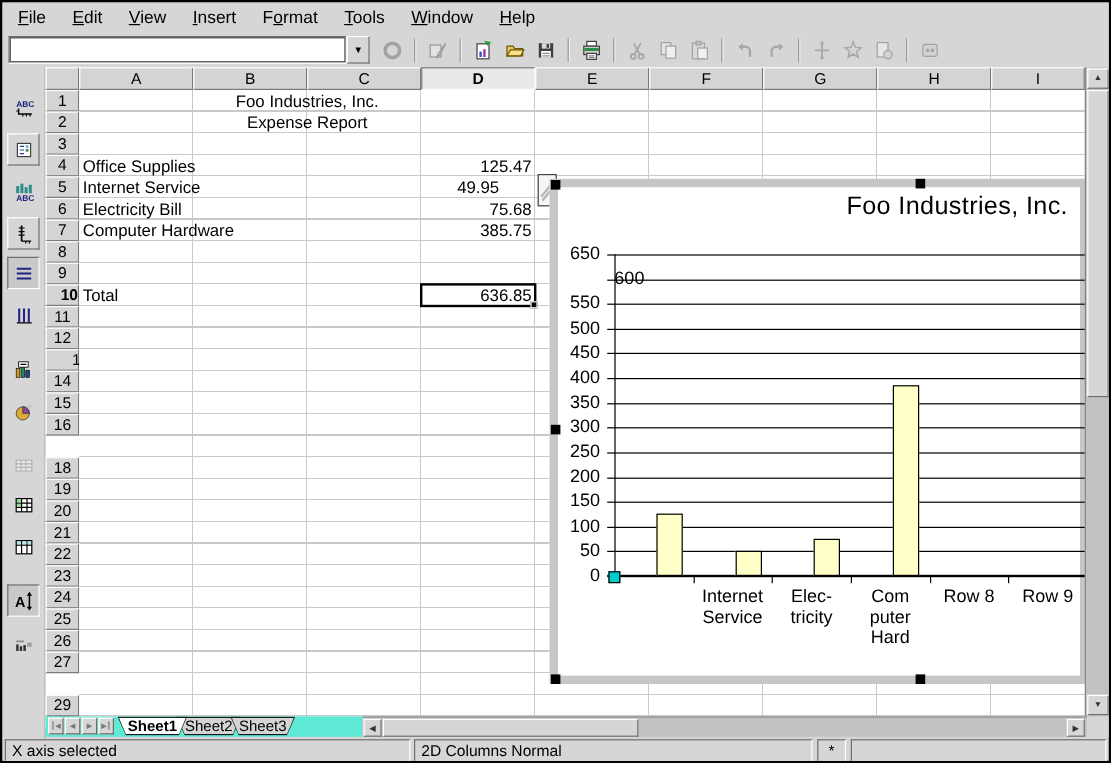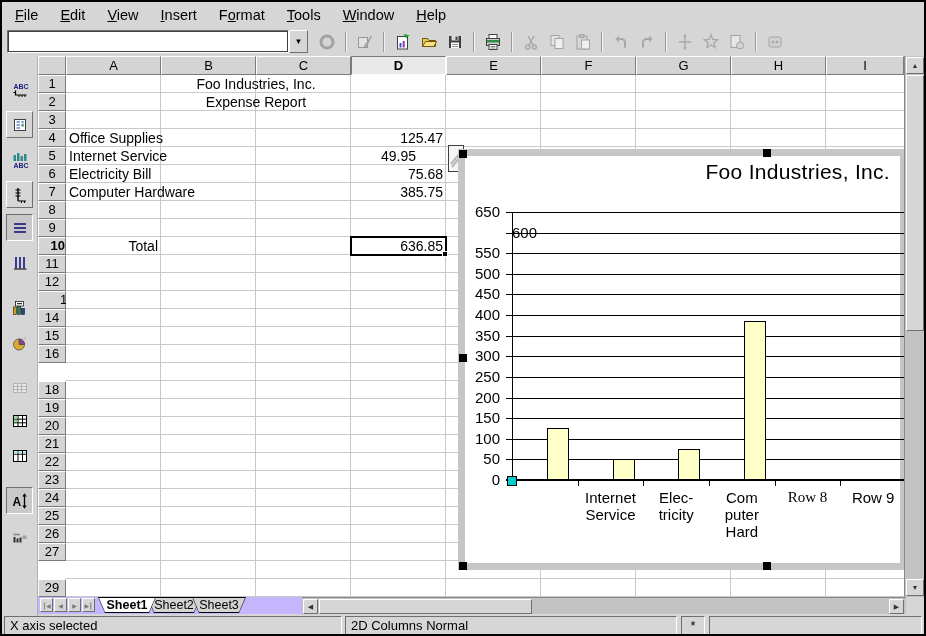--- a/index.html
+++ b/index.html
@@ -52,21 +52,21 @@
   .bar{position:absolute;border:1px solid #000;}
   .xlab{position:absolute;font-size:15px;line-height:17px;text-align:center;white-space:pre-line;}
   .handle{position:absolute;width:8px;height:8px;background:#000;z-index:7;}
   #axis-handle{position:absolute;width:10px;height:10px;border:1px solid #000;z-index:6;}
   #anchorbtn{position:absolute;left:446px;top:143px;width:16px;height:27px;background:#f6f6f6;border:1px solid #404040;z-index:4;}
   
   #vscroll{position:absolute;left:902px;top:54px;width:20px;height:541px;background:#c2c2c2;border-left:1px solid #888;z-index:8;}
   .sbtn{position:absolute;display:flex;align-items:center;justify-content:center;font-size:7px;color:#333;}
   #vthumb{position:absolute;left:1px;top:19px;width:18px;height:256px;}
   
-  #tabrow{position:absolute;left:36px;top:595px;width:264px;height:17px;background:#c4b5fd;}
+  #tabrow{position:absolute;left:36px;top:595px;width:264px;height:17px;background:#5eead4;}
   .navbtn{position:absolute;top:1px;width:13px;height:14px;font-size:6px;display:flex;align-items:center;justify-content:center;color:#777;}
   .tab{position:absolute;top:0;height:16px;}
   .tab .tabbg{position:absolute;inset:0;background:#000;clip-path:polygon(0 0,100% 0,calc(100% - 7px) 100%,7px 100%);}
   .tab .tabfg{position:absolute;inset:1px;clip-path:polygon(0 0,100% 0,calc(100% - 6px) 100%,6px 100%);background:#d4d4d4;text-align:center;font-size:12.5px;line-height:14px;}
   .tab.active .tabfg{background:#fff;font-weight:bold;}
   #hscroll{position:absolute;left:300px;top:595px;width:604px;height:17px;background:#c2c2c2;border-top:1px solid #888;}
   #hthumb{position:absolute;left:17px;top:1px;width:213px;height:15px;}
   #scrollcorner{position:absolute;left:904px;top:595px;width:18px;height:17px;background:#d6d6d6;}
   
   #statusbar{position:absolute;left:2px;right:2px;top:614px;height:19px;background:#d6d6d6;}
@@ -366,21 +366,21 @@
         <div class="cell" style="left: 95px; top: 0px; width: 190px; text-align: center;">Foo Industries, Inc.</div>
         <div class="cell" style="left: 95px; top: 18px; width: 190px; text-align: center;">Expense Report</div>
         <div class="cell" style="left: 0px; top: 54px; width: 95px; text-align: left;">Office Supplies</div>
         <div class="cell" style="left: 285px; top: 54px; width: 95px; text-align: right;">125.47</div>
         <div class="cell" style="left: 0px; top: 72px; width: 95px; text-align: left;">Internet Service</div>
         <div class="cell" style="left: 285px; top: 72px; width: 95px; text-align: center;">49.95</div>
         <div class="cell" style="left: 0px; top: 90px; width: 95px; text-align: left;">Electricity Bill</div>
         <div class="cell" style="left: 285px; top: 90px; width: 95px; text-align: right;">75.68</div>
         <div class="cell" style="left: 0px; top: 108px; width: 95px; text-align: left;">Computer Hardware</div>
         <div class="cell" style="left: 285px; top: 108px; width: 95px; text-align: right;">385.75</div>
-        <div class="cell" style="left: 0px; top: 162px; width: 95px; text-align: right;">Total</div>
+        <div class="cell" style="left: 0px; top: 162px; width: 95px; text-align: left;">Total</div>
         <div class="cell" style="left: 285px; top: 162px; width: 95px; text-align: right;">636.85</div>
         <div id="cellsel" style="left: 285px; top: 162px; width: 95px; height: 18px;"></div>
         <div id="fillhandle" style="left: 376px; top: 176px;"></div>
       </div>
   </div>
 
   <div id="anchorbtn">
     <svg width="14" height="25" viewBox="0 0 14 25">
       <path d="M2 18 L11 7 M3 21 L12 10" stroke="#b8b8b8" stroke-width="2" fill="none"></path>
     </svg>
@@ -427,21 +427,21 @@
         <div class="bar" style="left: 213.167px; width: 22px; top: 292.797px; height: 31.2034px; background: rgb(255, 255, 200);"></div>
         <div class="xtick" style="left: 244px; top: 324px;"></div>
         <div class="xlab" style="left: 178.333px; width: 65.6667px; top: 333px;">Elec-
 tricity</div>
         <div class="bar" style="left: 278.833px; width: 22px; top: 164.952px; height: 159.048px; background: rgb(255, 255, 200);"></div>
         <div class="xtick" style="left: 309.667px; top: 324px;"></div>
         <div class="xlab" style="left: 244px; width: 65.6667px; top: 333px;">Com
 puter
 Hard</div>
         <div class="xtick" style="left: 375.333px; top: 324px;"></div>
-        <div class="xlab" style="left: 309.667px; width: 65.6667px; top: 333px; font-family: Liberation Serif, serif;">Row 8</div>
+        <div class="xlab" style="left: 309.667px; width: 65.6667px; top: 333px;">Row 8</div>
         <div class="xtick" style="left: 441px; top: 324px;"></div>
         <div class="xlab" style="left: 375.333px; width: 65.6667px; top: 333px;">Row 9</div>
         <div id="axis-handle" style="left: 42px; top: 320px; background: rgb(0, 204, 204);"></div>
       </div>
   </div>
 
   <div id="vscroll">
     <div class="sbtn raised" style="left:1px;top:1px;width:18px;height:17px;">▲</div>
     <div id="vthumb" class="raised"></div>
     <div class="sbtn raised" style="left:1px;top:523px;width:18px;height:17px;">▼</div>

